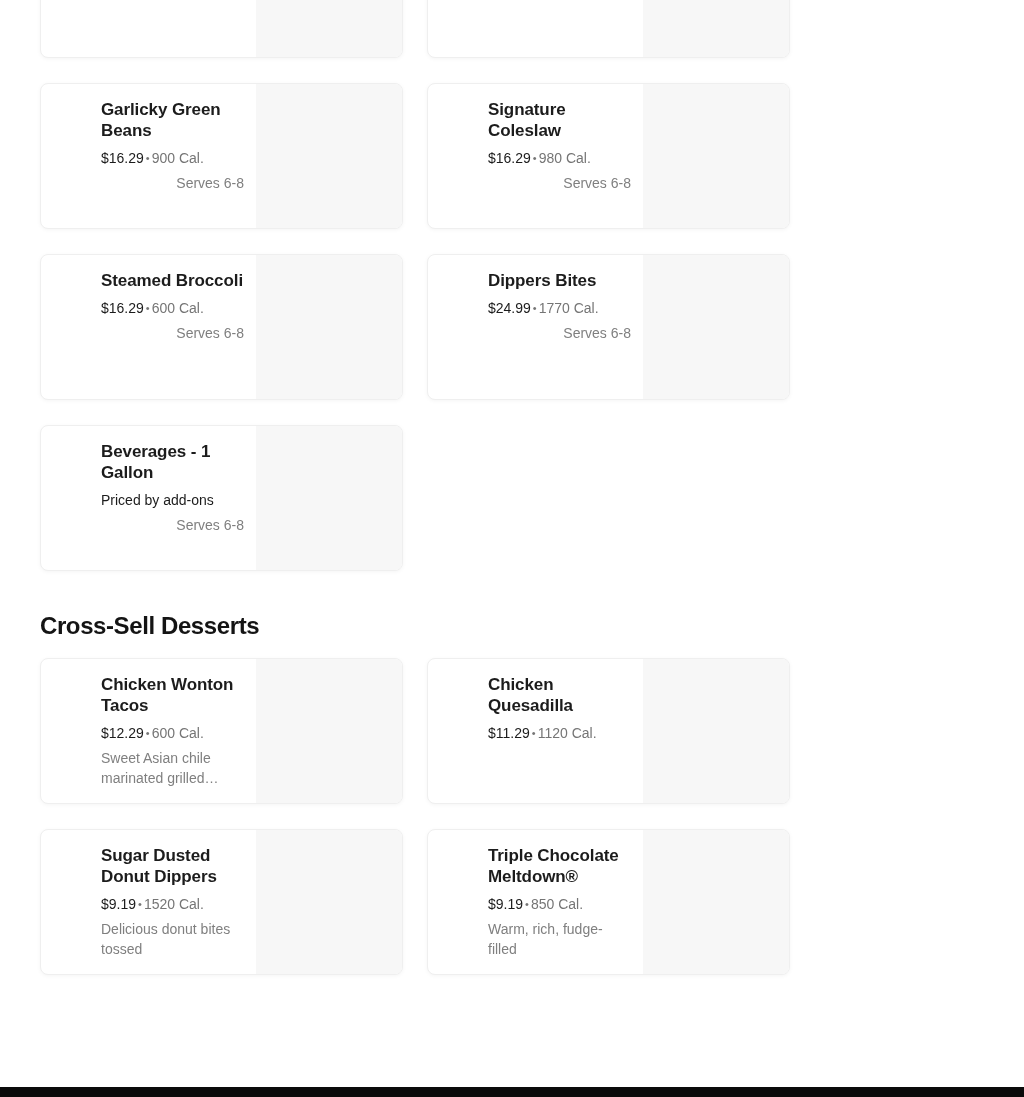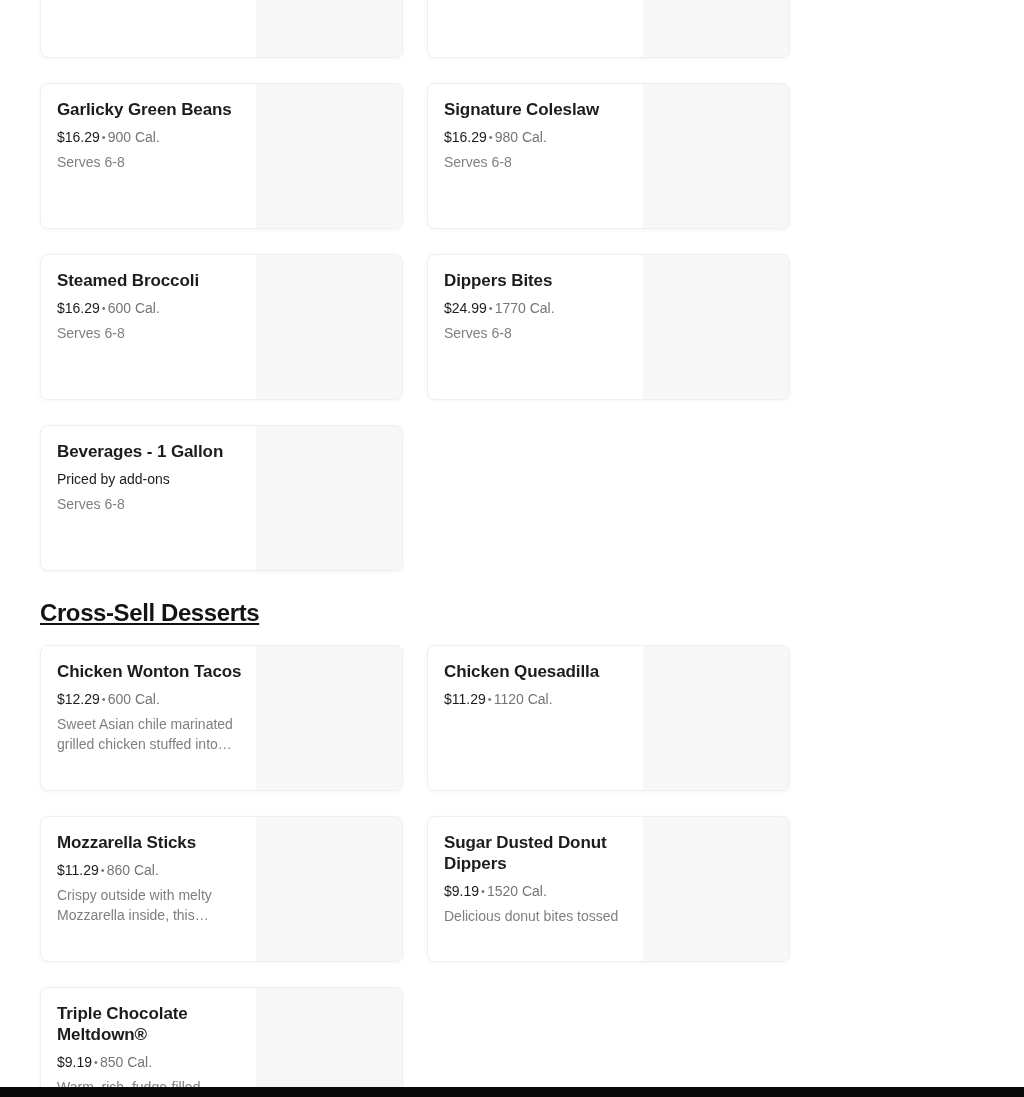--- a/index.html
+++ b/index.html
@@ -21,37 +21,37 @@
     width: 750px;
   }
   .grid {
     display: grid;
     grid-template-columns: 363px 363px;
     column-gap: 24px;
     row-gap: 25px;
     grid-auto-rows: 146px;
   }
   .section-heading {
-    margin: 29px 0 19px 0;
+    margin: 42px 0 19px 0;
     font-size: 24px;
     font-weight: 700;
     color: #141414;
     line-height: 26px;
     letter-spacing: -0.4px;
-    text-decoration: underline;
   }
   .card {
     display: flex;
     background: #ffffff;
     border: 1px solid #efefef;
     border-radius: 8px;
     box-shadow: 0 1px 4px rgba(0,0,0,0.045);
     overflow: hidden;
     box-sizing: border-box;
     cursor: pointer;
+    padding-left: 44px;
   }
   .card-text {
     flex: 1 1 auto;
     min-width: 0;
     padding: 15px 12px 0 16px;
   }
   .card-img {
     flex: 0 0 146px;
     width: 146px;
     background: #f7f7f7;
@@ -77,20 +77,21 @@
     padding: 0 2px;
     vertical-align: 1px;
   }
   .card-meta .cal {
     color: #757575;
   }
   .card-sub {
     font-size: 14px;
     color: #7f7f7f;
     line-height: 21px;
+    text-align: right;
   }
   .card-desc {
     font-size: 14px;
     color: #7f7f7f;
     line-height: 20px;
     display: -webkit-box;
     -webkit-line-clamp: 2;
     -webkit-box-orient: vertical;
     overflow: hidden;
   }
@@ -195,30 +196,20 @@
     <article class="card">
       <div class="card-text">
         <h3 class="card-title">Chicken Quesadilla</h3>
         <div class="card-meta">
           <span class="price">$11.29</span><span class="dot">•</span><span class="cal">1120 Cal.</span>
         </div>
       </div>
       <div class="card-img"></div>
     </article>
 
-    <article class="card">
-      <div class="card-text">
-        <h3 class="card-title">Mozzarella Sticks</h3>
-        <div class="card-meta">
-          <span class="price">$11.29</span><span class="dot">•</span><span class="cal">860 Cal.</span>
-        </div>
-        <div class="card-desc">Crispy outside with melty Mozzarella inside, this…</div>
-      </div>
-      <div class="card-img"></div>
-    </article>
 
 
     <article class="card">
       <div class="card-text">
         <h3 class="card-title">Sugar Dusted Donut Dippers</h3>
         <div class="card-meta">
           <span class="price">$9.19</span><span class="dot">•</span><span class="cal">1520 Cal.</span>
         </div>
         <div class="card-desc">Delicious donut bites tossed</div>
       </div>

